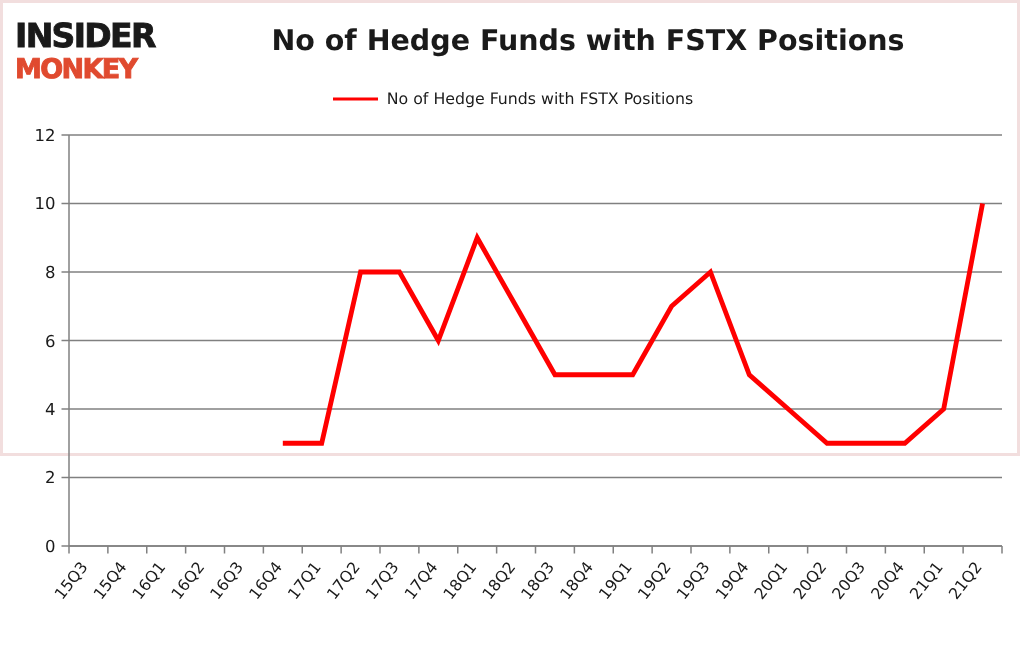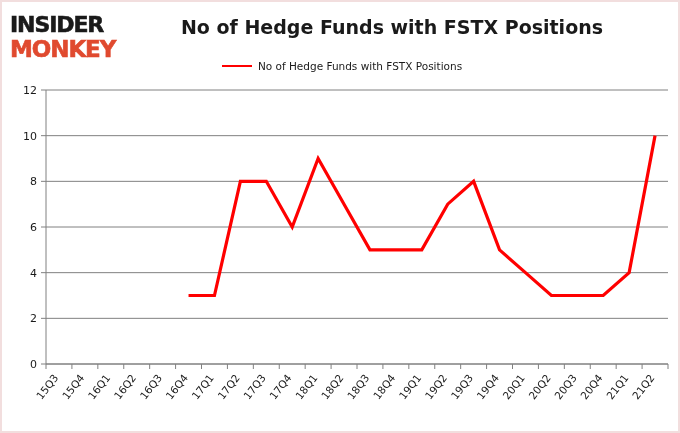--- a/index.html
+++ b/index.html
@@ -4,21 +4,21 @@
 <style>
   html,body{margin:0;padding:0;}
   body{
     width:680px;height:433px;
     background:#ffffff;
     font-family:"Liberation Sans", sans-serif;
     overflow:hidden;
   }
   .frame{
     position:relative;
-    width:680px;height:433px;
+    width:680px;height:304px;
     box-sizing:border-box;
     border:2px solid #f2dede;
     background:#ffffff;
   }
   
   .logo{
     position:absolute;left:8px;top:12px;
     line-height:1.0;
     user-select:none;
   }
@@ -26,21 +26,21 @@
     font-family:"DejaVu Sans", sans-serif;
     font-weight:bold;
     font-size:22px;
     letter-spacing:-1.1px;
     color:#1a1a1a;
     -webkit-text-stroke:0.6px #1a1a1a;
   }
   .logo-line2{
     font-family:"DejaVu Sans", sans-serif;
     font-weight:bold;
-    font-size:23px;
+    font-size:18px;
     letter-spacing:-1.1px;
     color:#e04a2f;
     -webkit-text-stroke:0.6px #e04a2f;
     margin-top:2px;
   }
   
   .chart-title{
     position:absolute;
     left:120px;top:14px;width:540px;
     text-align:center;

